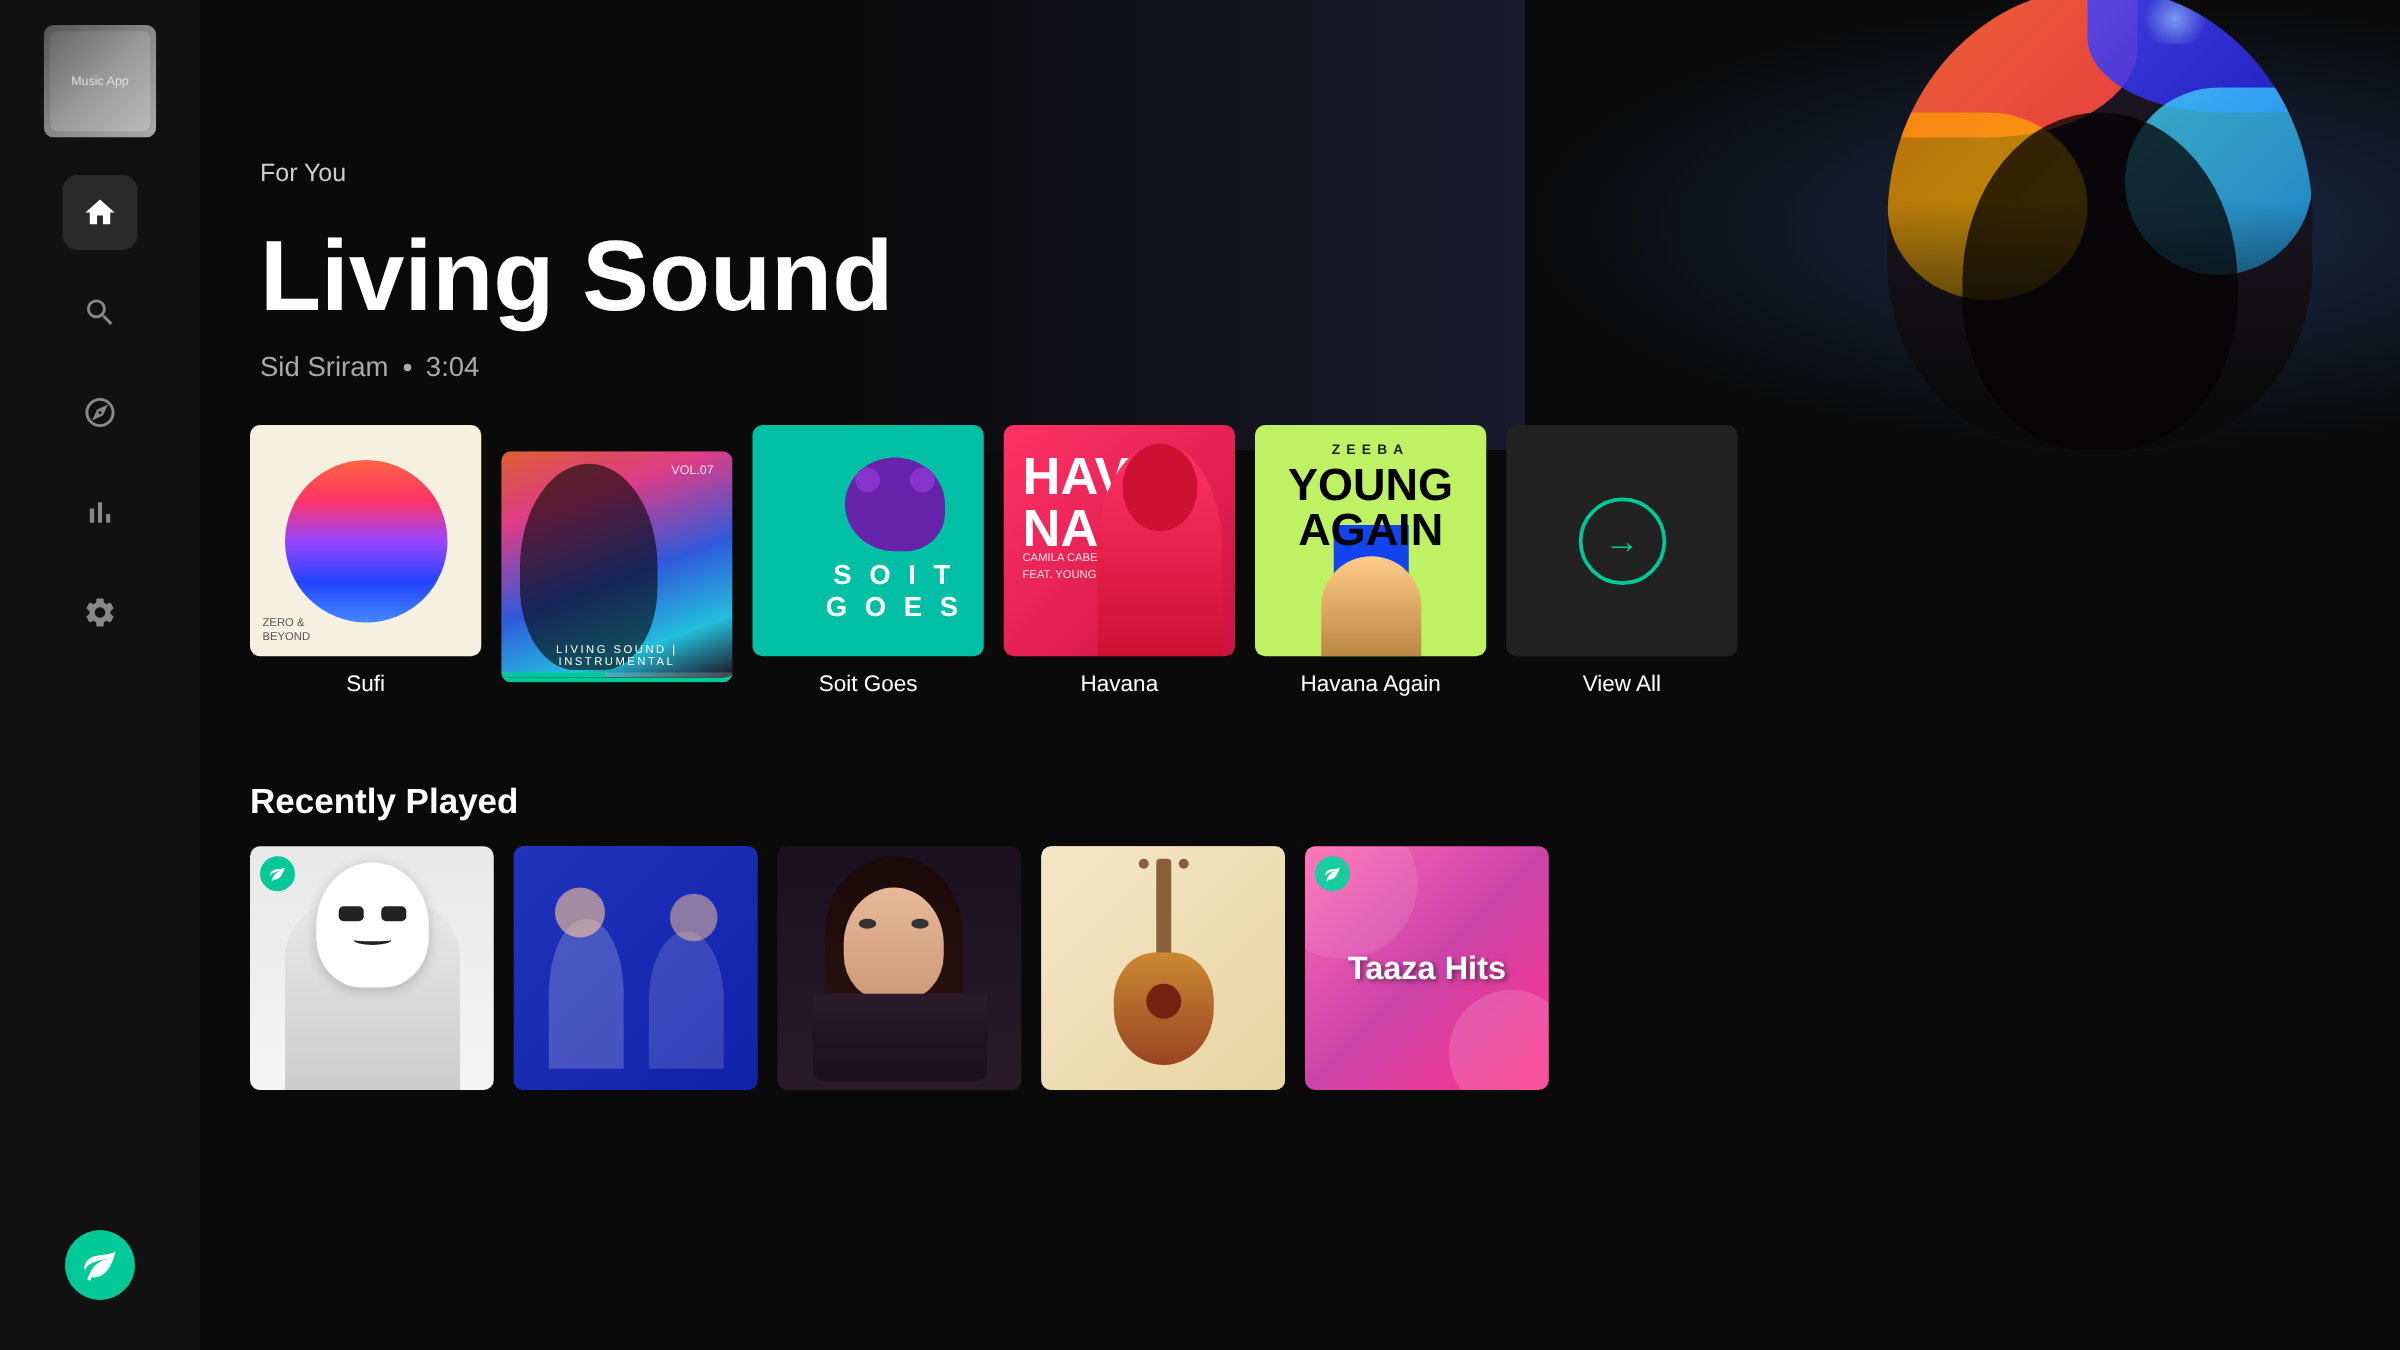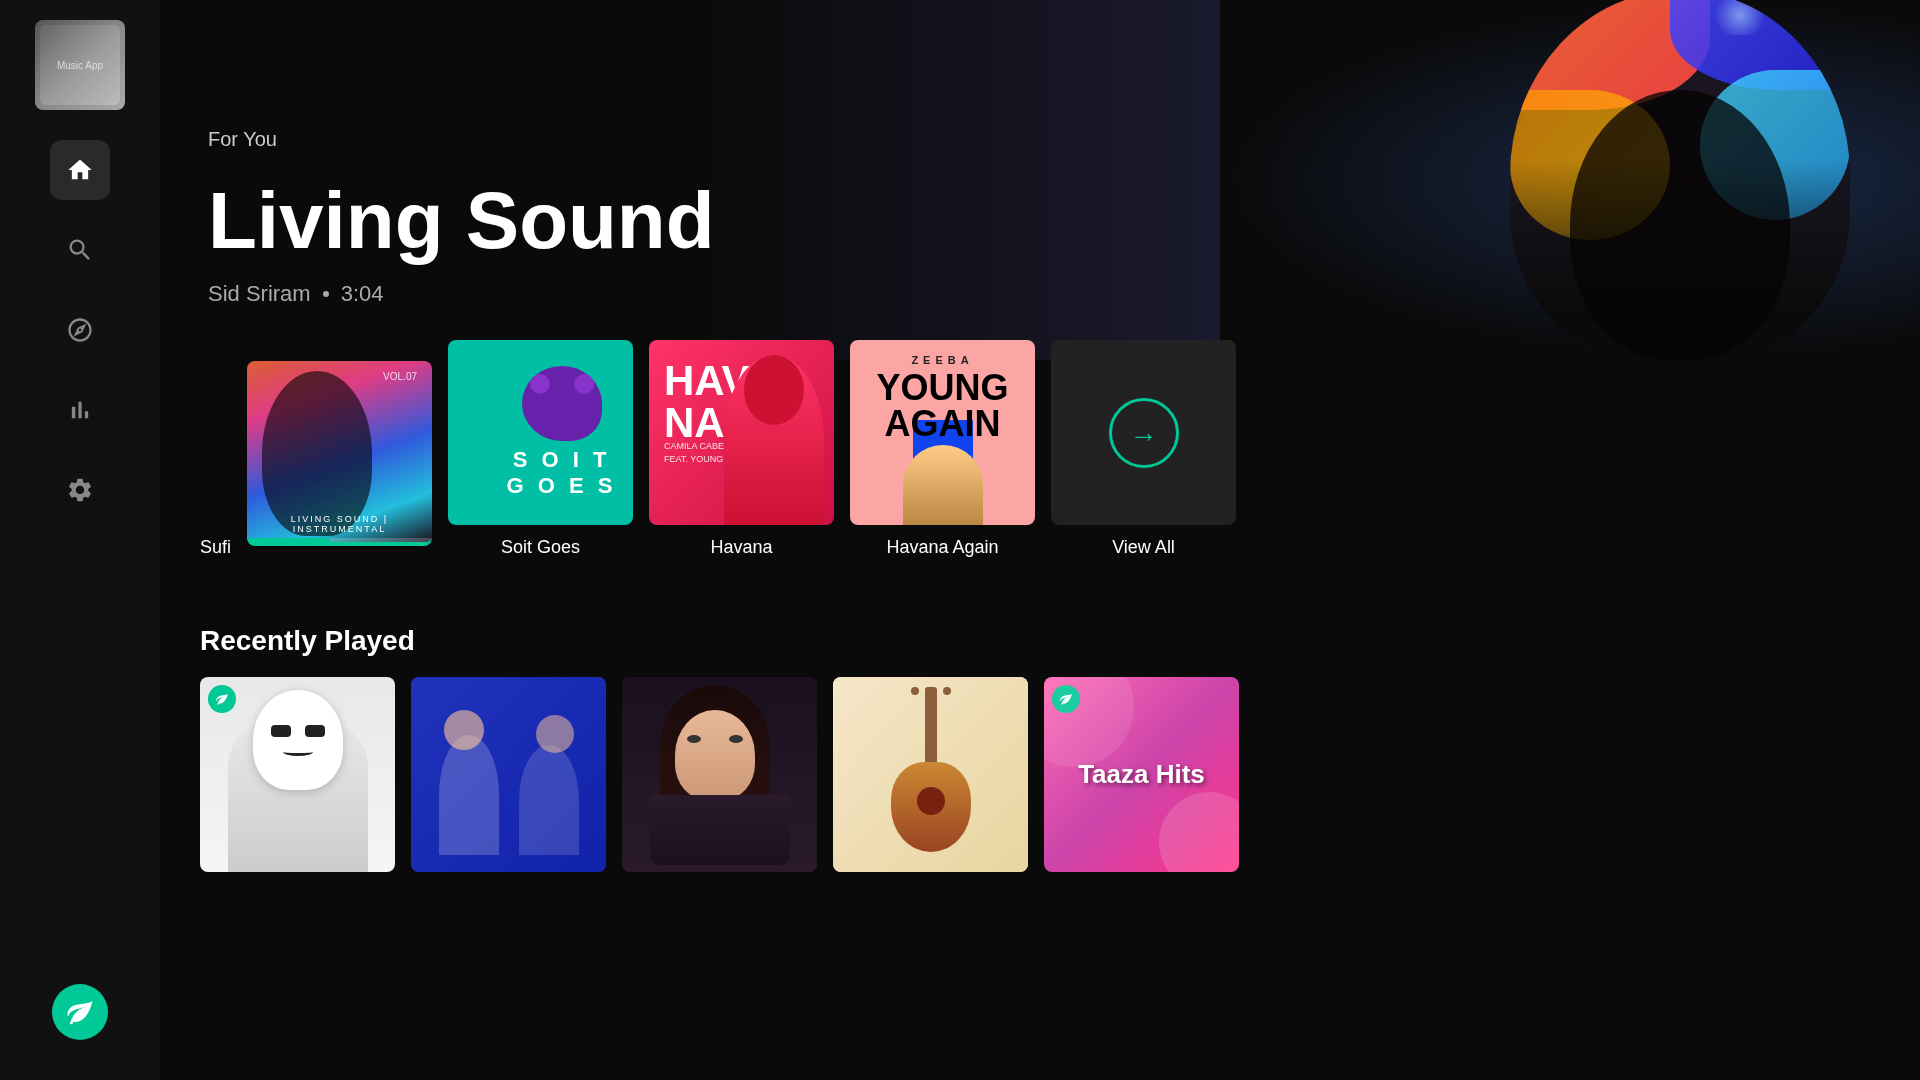--- a/index.html
+++ b/index.html
@@ -486,20 +486,24 @@
         <span class="dot"></span>
         <span>3:04</span>
       </div>
     </div>
   </div>
 
   <div class="albums-section">
     <div class="albums-row">
 
       <div class="album-card">
+        <div class="album-art sufi-art">
+          <div class="sufi-circle"></div>
+          <div style="position:absolute;bottom:10px;left:10px;font-size:9px;color:#555;line-height:1.2;">ZERO &amp;<br>BEYOND</div>
+        </div>
         <div class="album-label">Sufi</div>
       </div>
 
       <div class="album-card">
         <div class="album-art selected" style="background:linear-gradient(135deg,#1a1020 0%,#2a1510 100%);position:relative;overflow:hidden;">
 
           <div style="width:100%;height:100%;background:linear-gradient(160deg,#ff6b35 0%,#ff4499 25%,#3366ff 55%,#22ddff 80%,#1a1020 100%);opacity:0.85;"></div>
 
           <div style="position:absolute;top:10px;left:15px;width:110px;height:165px;background:rgba(5,3,3,0.6);border-radius:50% 50% 40% 40%;"></div>
           <div class="vol-text">VOL.07</div>
@@ -531,21 +535,21 @@
 
           <div style="position:absolute;right:-10px;bottom:0;width:130px;height:180px;overflow:hidden;">
             <div style="position:absolute;bottom:0;left:10px;width:100px;height:170px;background:linear-gradient(180deg,#ff3366 0%,#cc1133 100%);border-radius:50% 50% 0 0;"></div>
             <div style="position:absolute;top:10px;left:30px;width:60px;height:70px;background:#cc1133;border-radius:50%;"></div>
           </div>
         </div>
         <div class="album-label">Havana</div>
       </div>
 
       <div class="album-card">
-        <div class="album-art young-art" style="background:#fca5a5;overflow:hidden;position:relative;">
+        <div class="album-art young-art" style="background:#bef264;overflow:hidden;position:relative;">
           <div style="text-align:center;position:relative;z-index:2;width:100%;">
             <div style="font-size:11px;color:#222;letter-spacing:5px;font-weight:600;">ZEEBA</div>
             <div style="font-size:36px;font-weight:900;color:#000;line-height:1;margin-top:4px;">YOUNG<br>AGAIN</div>
           </div>
           <div style="position:absolute;bottom:25px;left:50%;transform:translateX(-50%);width:60px;height:80px;background:#1144ee;z-index:1;"></div>
 
           <div style="position:absolute;bottom:0;left:50%;transform:translateX(-50%);width:100px;height:90px;z-index:2;">
             <div style="position:absolute;bottom:0;left:10px;width:80px;height:80px;background:linear-gradient(180deg,#ffcc88 0%,#bb8844 100%);border-radius:50% 50% 0 0;"></div>
           </div>
         </div>

